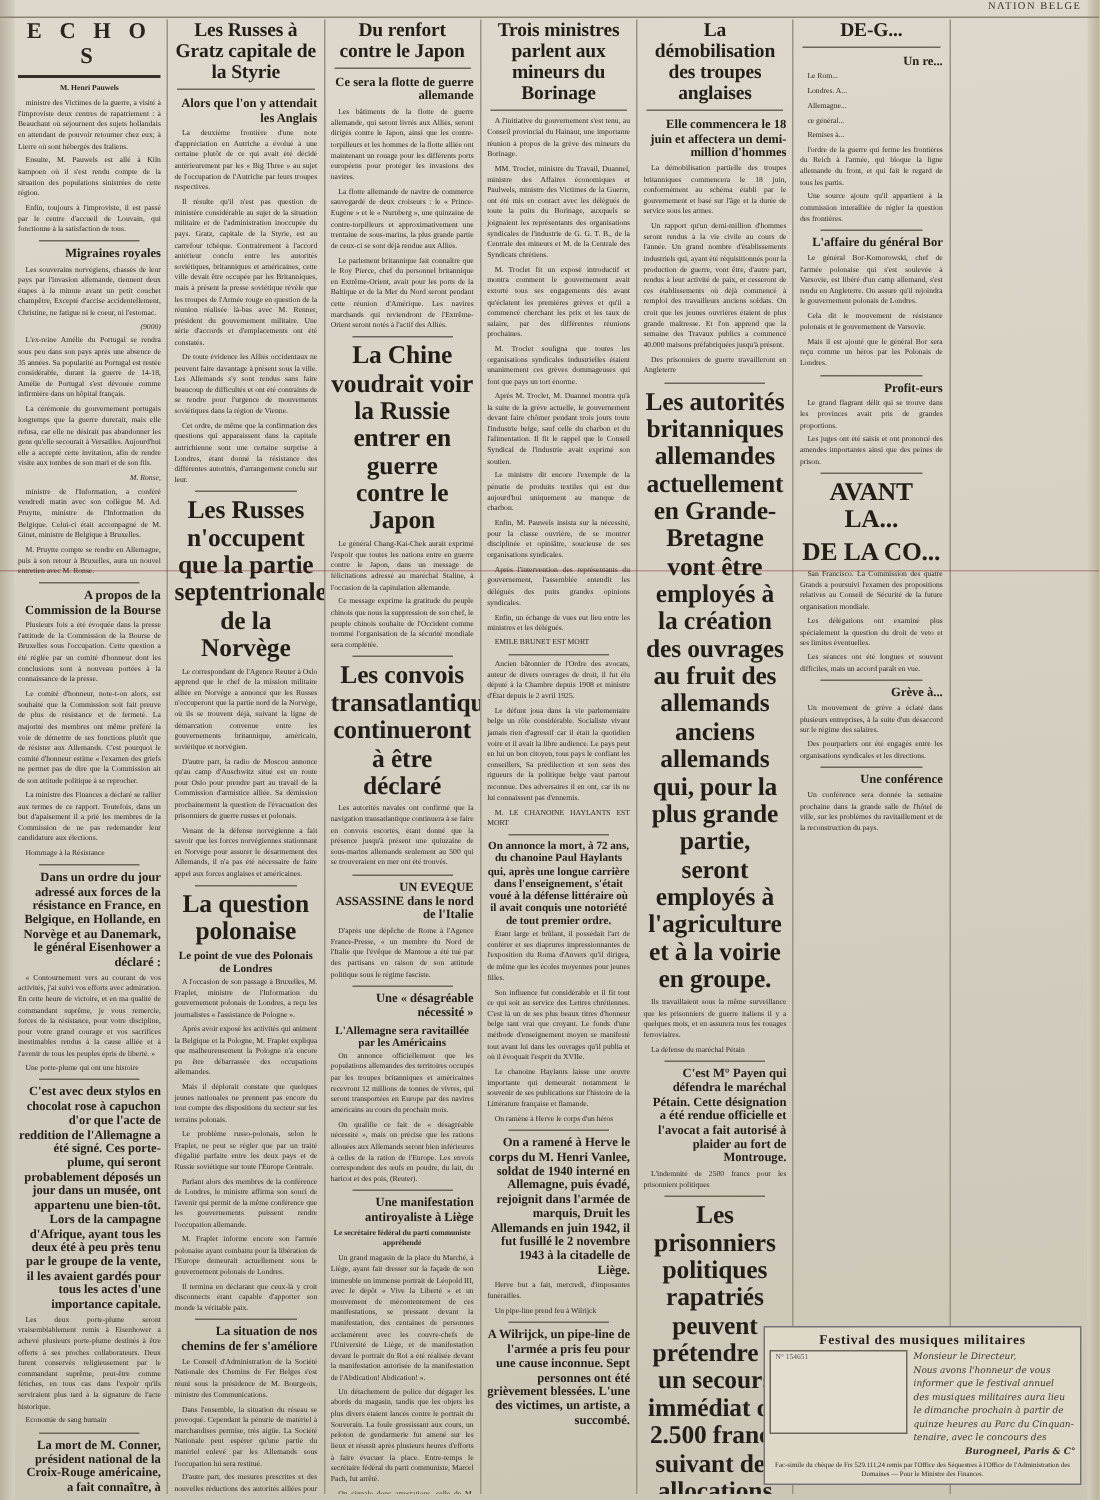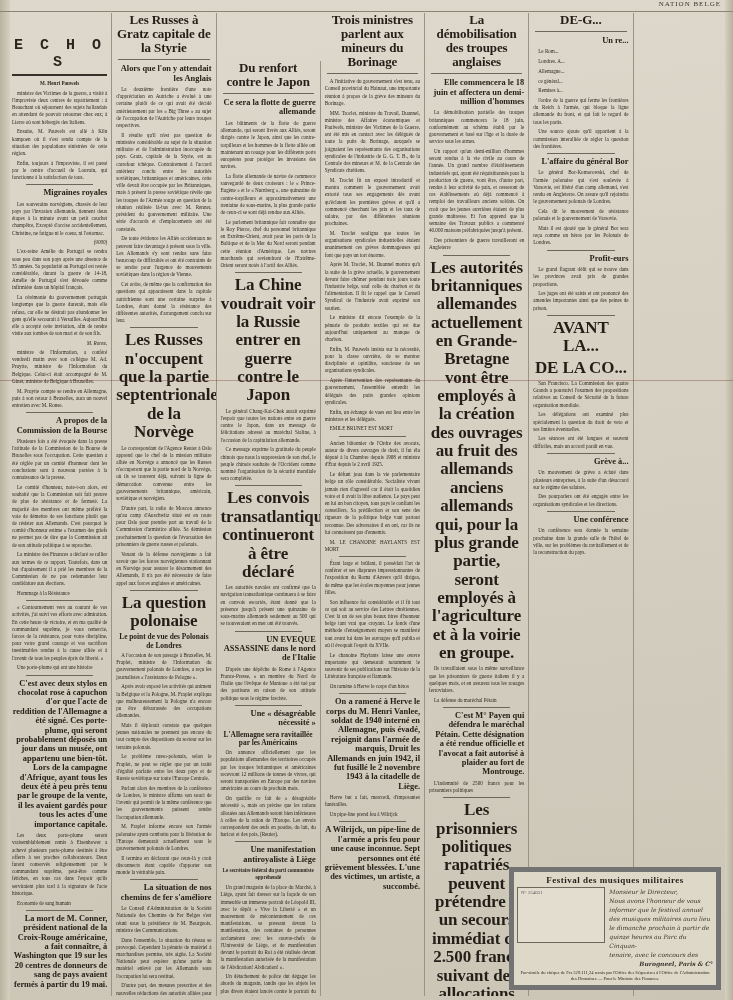--- a/index.html
+++ b/index.html
@@ -29,34 +29,34 @@
   .col{
     position:relative;
     padding:0 4px;
     box-sizing:border-box;
     border-right:1px solid #9a9383;
     overflow:hidden;
   }
   .col:last-child{border-right:none;}
   .c1{width:14.5%;}
   .c2{width:14.5%;}
-  .c3{width:14.5%;margin-top:48px;}
+  .c3{width:14.5%;}
   .c4{width:14.5%;}
   .c5{width:14.5%;}
   .c6{width:14.5%;}
   .c7{width:13%;}
   .masthead{
-    font-family:Liberation Mono, monospace;
+    font-family:Liberation Serif, serif;
     font-weight:bold;
     letter-spacing:4px;
     font-size:15px;
     text-align:center;
     color:#2a251d;
     border-bottom:2px solid #35302a;
-    padding-bottom:3px;margin-bottom:4px;margin-top:24px;
+    padding-bottom:3px;margin-bottom:4px;
   }
   h1.hl{
     font-size:17px;line-height:1.08;margin:0 0 3px 0;
     text-align:center;font-weight:bold;color:#231f18;
     letter-spacing:-0.1px;
   }
   h1.hl.big{font-size:13px;}
   h2.sub{
     font-size:8.4px;line-height:1.12;margin:3px 0 3px 0;
     text-align:right;font-weight:bold;color:#262219;
@@ -69,21 +69,21 @@
   .rule.short{margin:3px 14px;}
   p.body{
     font-size:5.1px;line-height:1.42;margin:0 0 2.5px 0;
     text-align:justify;color:#2b271f;
     text-indent:5px;
     -webkit-hyphens:auto;hyphens:auto;
   }
   p.body.c{text-align:center;text-indent:0;font-weight:bold;}
   .sig{font-size:5.1px;text-align:right;font-style:italic;margin:0 0 3px 0;color:#2b271f;}
   .adbox{
-    border:5px solid #737373;
+    border:1px solid #737373;
     margin-top:5px;padding:3px;
     background:#ded8c9;
   }
   .adtitle{
     text-align:center;font-weight:bold;font-size:9px;
     letter-spacing:0.5px;color:#241f18;margin-bottom:2px;
   }
   .script{
     font-family:"DejaVu Serif", serif;
     font-style:italic;font-size:6px;color:#3a332a;
@@ -132,20 +132,21 @@
         <p class="sig">M. Ronse,</p>
         <p class="body">ministre de l'Information, a conféré vendredi matin avec son collègue M. Ad. Pruytte, ministre de l'Information du Belgique. Celui-ci était accompagné de M. Ginet, ministre de Belgique à Bruxelles.</p>
         <p class="body">M. Pruytte compte se rendre en Allemagne, puis à son retour à Bruxelles, aura un nouvel entretien avec M. Ronse.</p>
         <div class="rule short"></div>
         <h2 class="sub">A propos de la Commission de la Bourse</h2>
         <p class="body">Plusieurs fois a été évoquée dans la presse l'attitude de la Commission de la Bourse de Bruxelles sous l'occupation. Cette question a été réglée par un comité d'honneur dont les conclusions sont à nouveau portées à la connaissance de la presse.</p>
         <p class="body">Le comité d'honneur, note-t-on alors, est souhaité que la Commission soit fait preuve de plus de résistance et de fermeté. La majorité des membres ont même préféré la voie de démettre de ses fonctions plutôt que de résister aux Allemands. C'est pourquoi le comité d'honneur estime « l'examen des griefs ne permet pas de dire que la Commission ait de son attitude politique à se reprocher.</p>
         <p class="body">La ministre des Finances a déclaré se rallier aux termes de ce rapport. Toutefois, dans un but d'apaisement il a prié les membres de la Commission de ne pas redemander leur candidature aux élections.</p>
         <p class="body">Hommage à la Résistance</p>
         <div class="rule short"></div>
+        <h2 class="sub">Dans un ordre du jour adressé aux forces de la résistance en France, en Belgique, en Hollande, en Norvège et au Danemark, le général Eisenhower a déclaré :</h2>
         <p class="body">« Contournement vers au courant de vos activités, j'ai suivi vos efforts avec admiration. En cette heure de victoire, et en ma qualité de commandant suprême, je vous remercie, forces de la résistance, pour votre discipline, pour votre grand courage et vos sacrifices inestimables rendus à la cause alliée et à l'avenir de tous les peuples épris de liberté. »</p>
         <p class="body">Une porte-plume qui ont une histoire</p>
         <div class="rule short"></div>
         <h2 class="sub">C'est avec deux stylos en chocolat rose à capuchon d'or que l'acte de reddition de l'Allemagne a été signé. Ces porte-plume, qui seront probablement déposés un jour dans un musée, ont appartenu une bien-tôt. Lors de la campagne d'Afrique, ayant tous les deux été à peu près tenu par le groupe de la vente, il les avaient gardés pour tous les actes d'une importance capitale.</h2>
         <p class="body">Les deux porte-plume seront vraisemblablement remis à Eisenhower a achevé plusieurs porte-plume destinés à être offerts à ses proches collaborateurs. Deux furent conservés religieusement par le commandant suprême, peut-être comme fétiches, en tous cas dans l'espoir qu'ils serviraient plus tard à la signature de l'acte historique.</p>
         <p class="body">Economie de sang humain</p>
         <div class="rule short"></div>
         <h2 class="sub">La mort de M. Conner, président national de la Croix-Rouge américaine, a fait connaître, à Washington que 19 sur les 20 centres de donneurs de sang de pays avaient fermés à partir du 19 mai.</h2>
 
         <p class="body"></p>
@@ -229,20 +230,21 @@
         <p class="body">Le ministre dit encore l'exemple de la pénurie de produits textiles qui est due aujourd'hui uniquement au manque de charbon.</p>
         <p class="body">Enfin, M. Pauwels insista sur la nécessité, pour la classe ouvrière, de se montrer disciplinée et opiniâtre, soucieuse de ses organisations syndicales.</p>
         <p class="body">Après l'intervention des représentants du gouvernement, l'assemblée entendit les délégués des puits grandes opinions syndicales.</p>
         <p class="body">Enfin, un échange de vues eut lieu entre les ministres et les délégués.</p>
         <p class="body">EMILE BRUNET EST MORT</p>
         <div class="rule short"></div>
         <p class="body">Ancien bâtonnier de l'Ordre des avocats, auteur de divers ouvrages de droit, il fut élu député à la Chambre depuis 1908 et ministre d'État depuis le 2 avril 1925.</p>
         <p class="body">Le défunt joua dans la vie parlementaire belge un rôle considérable. Socialiste vivant jamais rien d'agressif car il était la quotidien voire et il avait la libre audience. Le pays peut en lui un bon citoyen, tous pays le confiant les conseillers, Sa prédilection et son sens des rigueurs de la politique belge vaut partout reconnue. Des adversaires il en ont, car ils ne lui connaissent pas d'ennemis.</p>
         <p class="body">M. LE CHANOINE HAYLANTS EST MORT</p>
         <div class="rule short"></div>
+        <h3 class="sub2">On annonce la mort, à 72 ans, du chanoine Paul Haylants qui, après une longue carrière dans l'enseignement, s'était voué à la défense littéraire où il avait conquis une notoriété de tout premier ordre.</h3>
         <p class="body">Étant large et brûlant, il possédait l'art de conférer et ses diaprures impressionnantes de l'exposition du Roma d'Anvers qu'il dirigea, de même que les écoles moyennes pour jeunes filles.</p>
         <p class="body">Son influence fut considérable et il fit tout ce qui soit au service des Lettres chrétiennes. C'est là un de ses plus beaux titres d'honneur belge tant vrai que croyant. Le fonds d'une méthode d'enseignement moyen se manifesté tout avant lui dans les ouvrages qu'il publia et où il évoquait l'esprit du XVIIe.</p>
         <p class="body">Le chanoine Haylants laisse une œuvre importante qui demeurait notamment le souvenir de ses publications sur l'histoire de la Littérature française et flamande.</p>
         <p class="body">On ramène à Herve le corps d'un héros</p>
         <div class="rule short"></div>
         <h2 class="sub">On a ramené à Herve le corps du M. Henri Vanlee, soldat de 1940 interné en Allemagne, puis évadé, rejoignit dans l'armée de marquis, Druit les Allemands en juin 1942, il fut fusillé le 2 novembre 1943 à la citadelle de Liège.</h2>
         <p class="body">Herve but a fait, mercredi, d'imposantes funérailles.</p>
         <p class="body">Un pipe-line prend feu à Wilrijck</p>
         <div class="rule short"></div>
         <h2 class="sub">A Wilrijck, un pipe-line de l'armée a pris feu pour une cause inconnue. Sept personnes ont été grièvement blessées. L'une des victimes, un artiste, a succombé.</h2>

